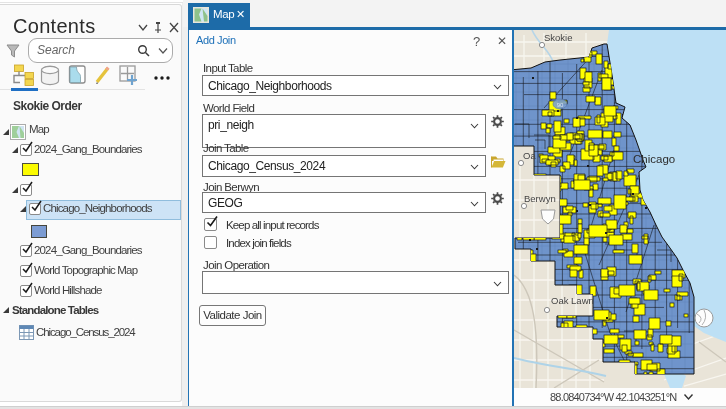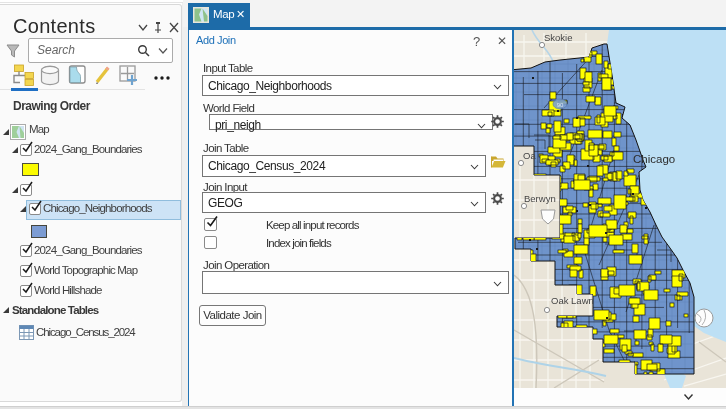--- a/index.html
+++ b/index.html
@@ -10,42 +10,42 @@
 #topline{left:0;top:0;width:726px;height:2px;background:#ffffff;border-bottom:1px solid #e4e4e4;}
 #tabstrip{left:183px;top:0;width:543px;height:27px;background:#f3f3f3;}
 #maptab{left:188px;top:3px;width:62px;height:25px;background:#1d6ba8;}
 
 #maptab .tlabel{position:absolute;left:25px;top:5px;color:#fff;font-size:11.5px;letter-spacing:-0.4px;}
 #maptab .tx{position:absolute;left:47px;top:5px;color:#fff;font-size:11px;}
 #blueline{left:188px;top:27px;width:538px;height:3px;background:#1d6ba8;}
 
 #contents{left:0px;top:4px;width:182px;height:398px;background:#fafafa;border:1px solid #d9d9d9;border-left:none;border-radius:0 3px 3px 0;box-sizing:border-box;}
 #contents .title{position:absolute;left:13px;top:10px;font-size:20px;letter-spacing:0.3px;color:#2b2b2b;}
-#searchbox{position:absolute;left:28px;top:33px;width:145px;height:25px;background:#fff;border:1px solid #ababab;border-radius:2px;box-sizing:border-box;}
+#searchbox{position:absolute;left:28px;top:33px;width:145px;height:25px;background:#fff;border:1px solid #ababab;border-radius:9px;box-sizing:border-box;}
 #searchbox .ph{position:absolute;left:8px;top:4px;font-style:italic;font-size:12px;color:#666;}
 #toolbar{position:absolute;left:0;top:58px;width:182px;height:28px;}
 #tbline{position:absolute;left:0px;top:84px;width:145px;height:1px;background:#e3e3e3;}
 #tbsel{position:absolute;left:11px;top:83px;width:27px;height:3px;background:#1f6fc4;}
 #draworder{position:absolute;left:13px;top:94px;font-size:12px;font-weight:bold;letter-spacing:-0.5px;color:#383838;}
 .row{position:absolute;left:0;width:182px;height:19px;font-size:11.5px;letter-spacing:-0.85px;color:#404040;}
 .rowtext{position:absolute;top:2px;white-space:nowrap;}
 .cb{position:absolute;width:12px;height:12px;background:#fff;border:1px solid #8a8a8a;border-radius:2px;box-sizing:border-box;}
 .tri{position:absolute;}
 #selrow{position:absolute;left:26px;top:195px;width:155px;height:20px;background:#cde3f6;border:1px solid #90bddd;box-sizing:border-box;}
 .swatch{position:absolute;box-sizing:border-box;}
 
 #ajpanel{left:188px;top:30px;width:326px;height:379px;background:#fcfcfc;border-left:1px solid #2273b4;border-right:2px solid #2273b4;box-sizing:border-box;}
 #ajpanel .hdr{position:absolute;left:7px;top:4px;font-size:11px;letter-spacing:-0.4px;color:#1d70b8;}
 #ajpanel .q{position:absolute;left:284px;top:4px;font-size:13px;color:#555;}
 #ajpanel .x{position:absolute;left:308px;top:4px;font-size:12px;color:#555;}
 .lbl{position:absolute;font-size:11.5px;letter-spacing:-0.6px;color:#333;white-space:nowrap;text-align:center;}
 .combo{position:absolute;background:#fff;border:1px solid #757575;box-sizing:border-box;font-size:12px;letter-spacing:-0.4px;color:#222;}
 .combo .val{position:absolute;left:5px;top:3px;white-space:nowrap;}
 .ajcb{position:absolute;width:13px;height:13px;background:#fff;border:1px solid #8a8a8a;border-radius:2px;box-sizing:border-box;}
-.ajcbl{position:absolute;font-size:11.5px;letter-spacing:-0.85px;color:#333;margin-left:40px;}
+.ajcbl{position:absolute;font-size:11.5px;letter-spacing:-0.85px;color:#333;}
 #vbtn{position:absolute;left:10px;top:275px;width:67px;height:21px;background:#fdfdfd;border:1px solid #777;border-radius:3px;box-sizing:border-box;font-size:11.5px;letter-spacing:-0.5px;color:#333;text-align:center;line-height:19px;white-space:nowrap;}
 
 #map{left:514px;top:30px;width:212px;height:358px;}
 
 #statusbar{left:514px;top:388px;width:212px;height:18px;background:#fdfdfd;font-size:11.5px;color:#454545;}
 #statusbar .txt{position:absolute;left:36px;top:3px;letter-spacing:-0.8px;font-size:11px;}
 #bottomstrip{left:0px;top:406px;width:726px;height:3px;background:#e3e3e3;border-top:1px solid #cfcfcf;box-sizing:border-box;}
 #gapcol{left:182px;top:0px;width:6px;height:409px;background:#efefef;}
 </style>
 </head>
@@ -103,21 +103,21 @@
       <path d="M132 12 v10 M127 17 h10" stroke="#6fa3cf" stroke-width="2.2"></path>
     </g>
     <g fill="#1a1a1a">
       <circle cx="156" cy="15" r="1.7"></circle>
         <circle cx="162" cy="15" r="1.7"></circle>
         <circle cx="168" cy="15" r="1.7"></circle>
     </g>
   </svg>
   <div id="tbline"></div>
   <div id="tbsel"></div>
-  <div id="draworder">Drawing Order</div>
+  <div id="draworder">Skokie Order</div>
 
   <div class="row" style="top:116px;">
     <svg class="tri" style="left:2px;top:7px;" width="8" height="8">
         <path d="M1 7 L7 7 L7 1 Z" fill="#3a3a3a"></path>
       </svg>
     <span class="abs" style="left:10px;top:3px;width:16px;height:16px;background:#fff;border:1px solid #ababab;box-sizing:border-box;">
       <svg style="position:absolute;left:1px;top:1px;" width="12" height="12" viewBox="0 0 12 12">
           <rect width="12" height="12" fill="#cfe4f2"></rect>
           <path d="M0 0 h7 l-2.5 6 2.5 6 h-7 z" fill="#9fcf9a"></path>
           <path d="M7.5 0 l4.5 7 v5 h-3.5 z" fill="#9fcf9a"></path>
@@ -209,21 +209,21 @@
   <div class="q">?</div>
   <div class="x">✕</div>
   <div class="lbl" style="left:14px;top:32px;">Input Table</div>
   <div class="combo" style="left:13px;top:45px;width:307px;height:21px;">
       <span class="val">Chicago_Neighborhoods</span>
       <svg class="abs" style="right:6px;top:8px;" width="9" height="6" viewBox="0 0 9 6">
         <path d="M1 1 L4.5 4.8 L8 1" stroke="#3a3a3a" stroke-width="1.1" fill="none"></path>
       </svg>
     </div>
   <div class="lbl" style="left:14px;top:72px;">World Field</div>
-  <div class="combo" style="left:20px;top:84px;width:284px;height:16px;">
+  <div class="combo" style="left:13px;top:84px;width:284px;height:34px;">
       <span class="val">pri_neigh</span>
       <svg class="abs" style="right:6px;top:8px;" width="9" height="6" viewBox="0 0 9 6">
         <path d="M1 1 L4.5 4.8 L8 1" stroke="#3a3a3a" stroke-width="1.1" fill="none"></path>
       </svg>
     </div>
   <svg class="abs" style="left:302px;top:85px;" width="13" height="13" viewBox="0 0 13 13">
 <circle cx="6.5" cy="6.5" r="3.4" fill="none" stroke="#4a4a4a" stroke-width="2.1"></circle>
 <g stroke="#4a4a4a" stroke-width="1.7">
         <path d="M6.5 0.2 v2 M6.5 10.8 v2 M0.2 6.5 h2 M10.8 6.5 h2 M2.05 2.05 l1.4 1.4 M9.55 9.55 l1.4 1.4 M10.95 2.05 l-1.4 1.4 M3.45 9.55 l-1.4 1.4"></path>
       </g>
@@ -235,21 +235,21 @@
       <svg class="abs" style="right:6px;top:8px;" width="9" height="6" viewBox="0 0 9 6">
         <path d="M1 1 L4.5 4.8 L8 1" stroke="#3a3a3a" stroke-width="1.1" fill="none"></path>
       </svg>
     </div>
   <svg class="abs" style="left:302px;top:125px;" width="15" height="13" viewBox="0 0 15 13">
 <path d="M0.5 1.5 h4.5 l1.5 2 h6 v2.5 h-12 z" fill="#c9a62e"></path>
 <path d="M2.5 4.5 h9.5 v2.5 h-9.5 z" fill="#fdfdfd"></path>
 <path d="M0.5 12.5 l2.6 -6.5 h11.4 l-2.6 6.5 z" fill="#d5b738"></path>
 <path d="M0.5 12.5 v-11" stroke="#c9a62e" stroke-width="1"></path>
     </svg>
-  <div class="lbl" style="left:14px;top:151px;">Join Input</div>
+  <div class="lbl" style="left:14px;top:151px;">Join Berwyn</div>
   <div class="combo" style="left:13px;top:162px;width:284px;height:21px;">
       <span class="val">GEOG</span>
       <svg class="abs" style="right:6px;top:8px;" width="9" height="6" viewBox="0 0 9 6">
         <path d="M1 1 L4.5 4.8 L8 1" stroke="#3a3a3a" stroke-width="1.1" fill="none"></path>
       </svg>
     </div>
   <svg class="abs" style="left:302px;top:162px;" width="13" height="13" viewBox="0 0 13 13">
 <circle cx="6.5" cy="6.5" r="3.4" fill="none" stroke="#4a4a4a" stroke-width="2.1"></circle>
 <g stroke="#4a4a4a" stroke-width="1.7">
         <path d="M6.5 0.2 v2 M6.5 10.8 v2 M0.2 6.5 h2 M10.8 6.5 h2 M2.05 2.05 l1.4 1.4 M9.55 9.55 l1.4 1.4 M10.95 2.05 l-1.4 1.4 M3.45 9.55 l-1.4 1.4"></path>
@@ -671,17 +671,18 @@
 <circle cx="10" cy="176" r="2.6" fill="#fff" stroke="#8a8a8a"></circle>
 <text x="37" y="274" font-size="9.5">Oak Lawn</text>
 <circle cx="33" cy="280" r="2.6" fill="#fff" stroke="#8a8a8a"></circle>
 <text x="9" y="129" font-size="9.5">Oa</text>
 <circle cx="7" cy="133" r="2.6" fill="#fff" stroke="#8a8a8a"></circle>
 <text x="119" y="133" font-size="11.5" fill="#2d2d2d">Chicago</text>
 </g>
 </svg>
 </div>
 <div id="statusbar" class="abs">
+    <span class="txt">88.0840734°W 42.1043251°N</span>
     <svg class="abs" style="left:169px;top:5px;" width="11" height="8" viewBox="0 0 11 8">
       <path d="M1.5 1.5 L5.5 6 L9.5 1.5" stroke="#333" stroke-width="1.4" fill="none"></path>
     </svg>
   </div>
 <div id="bottomstrip" class="abs"></div>
 
 </body></html>

